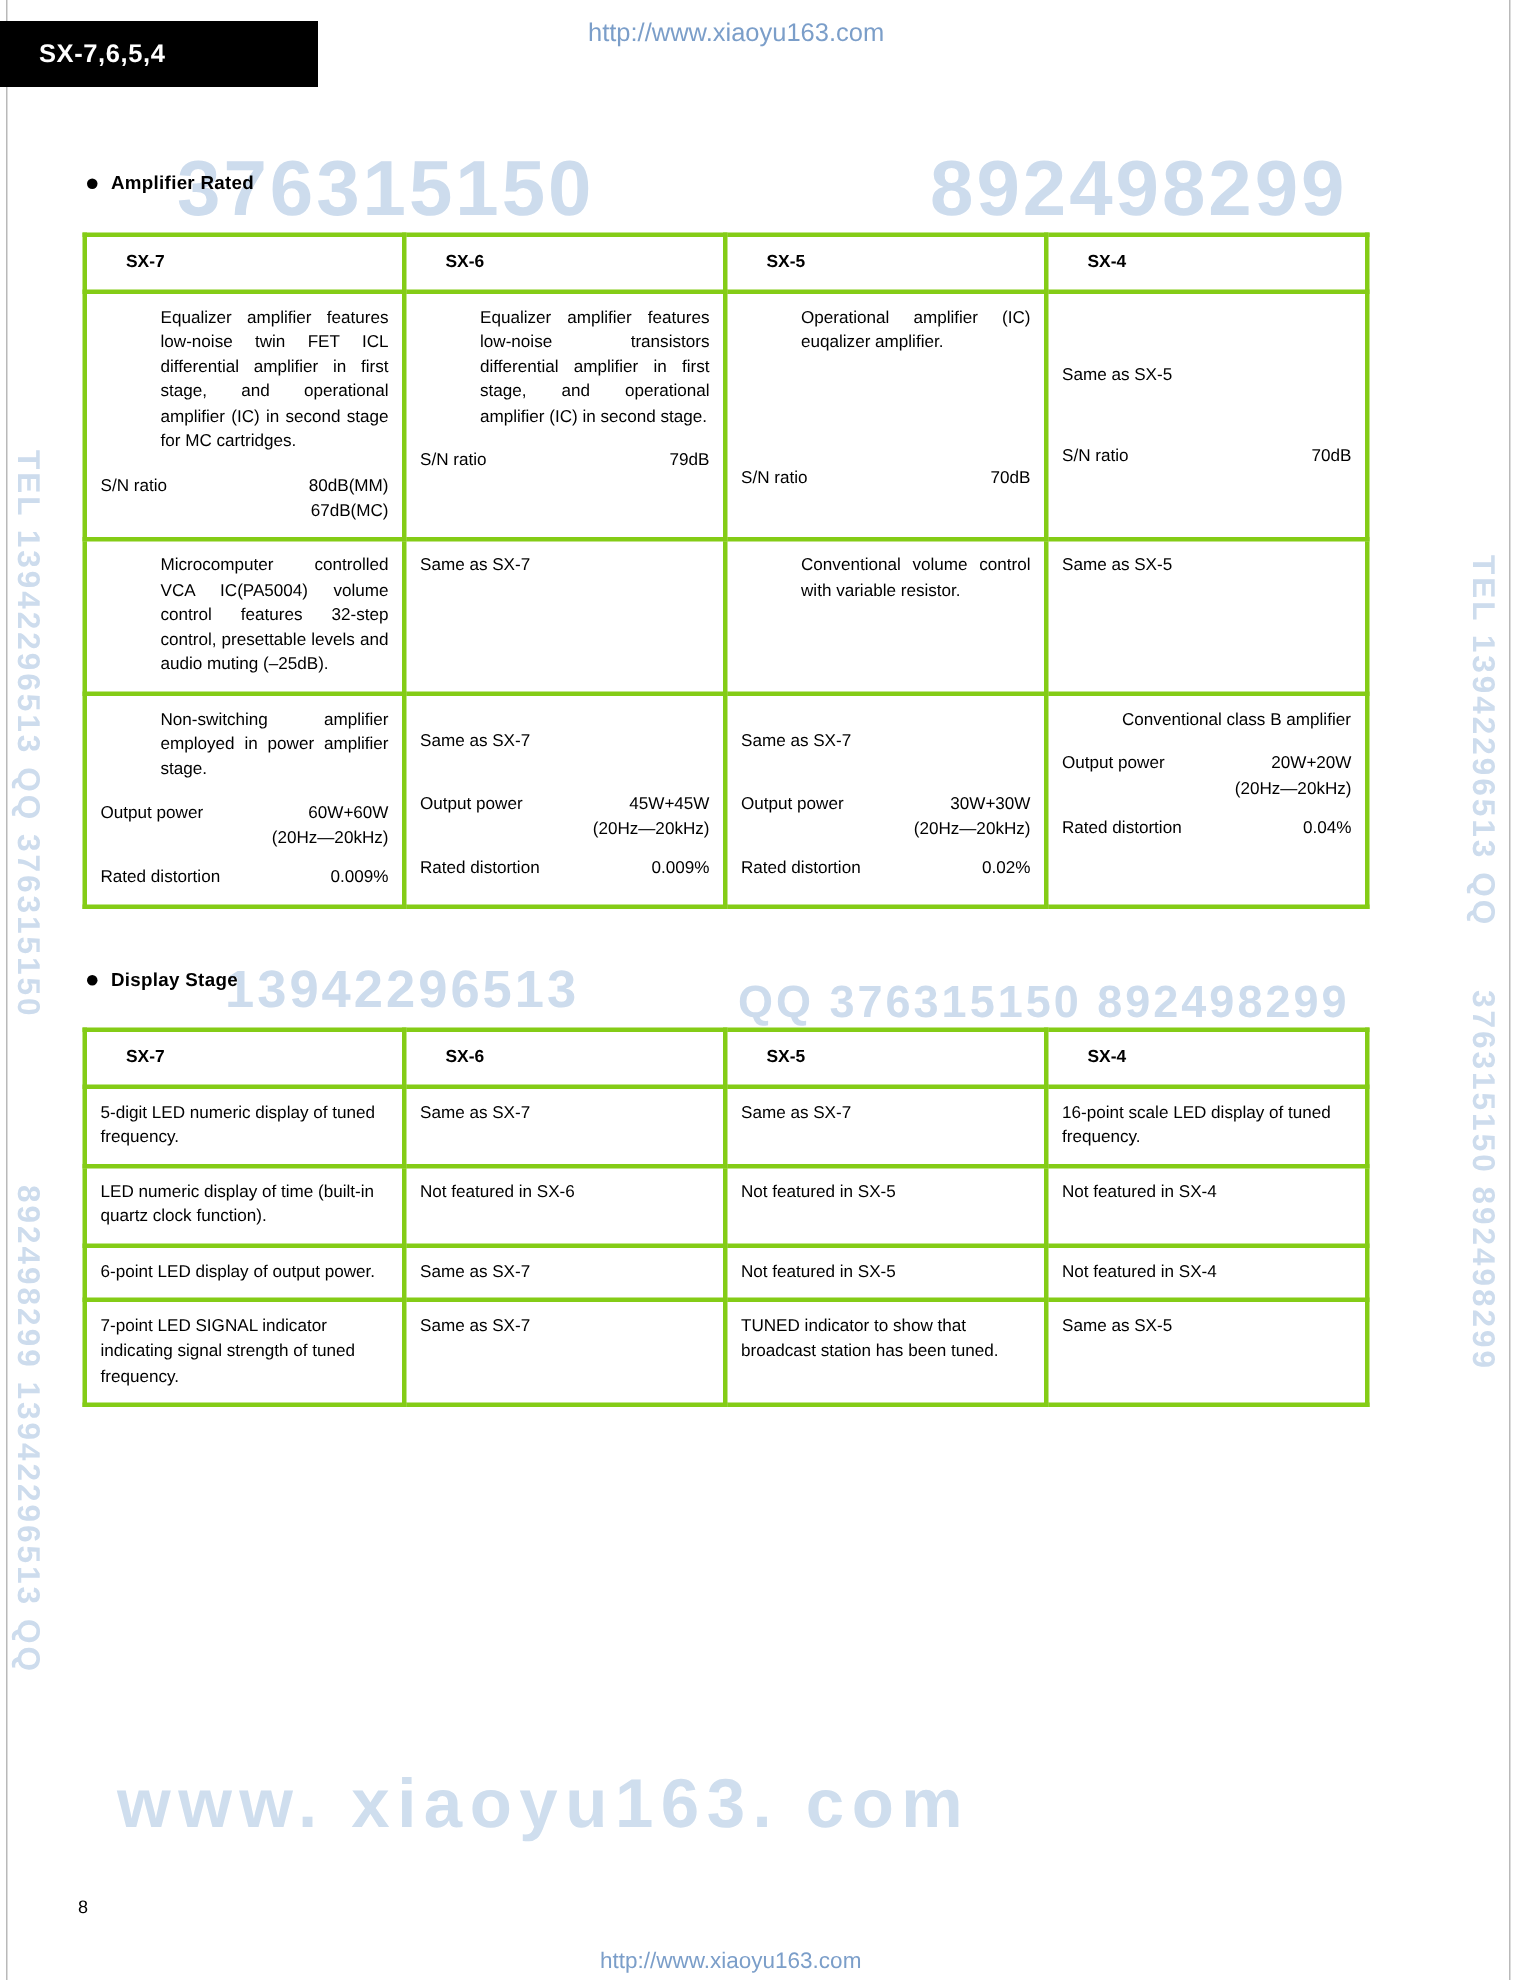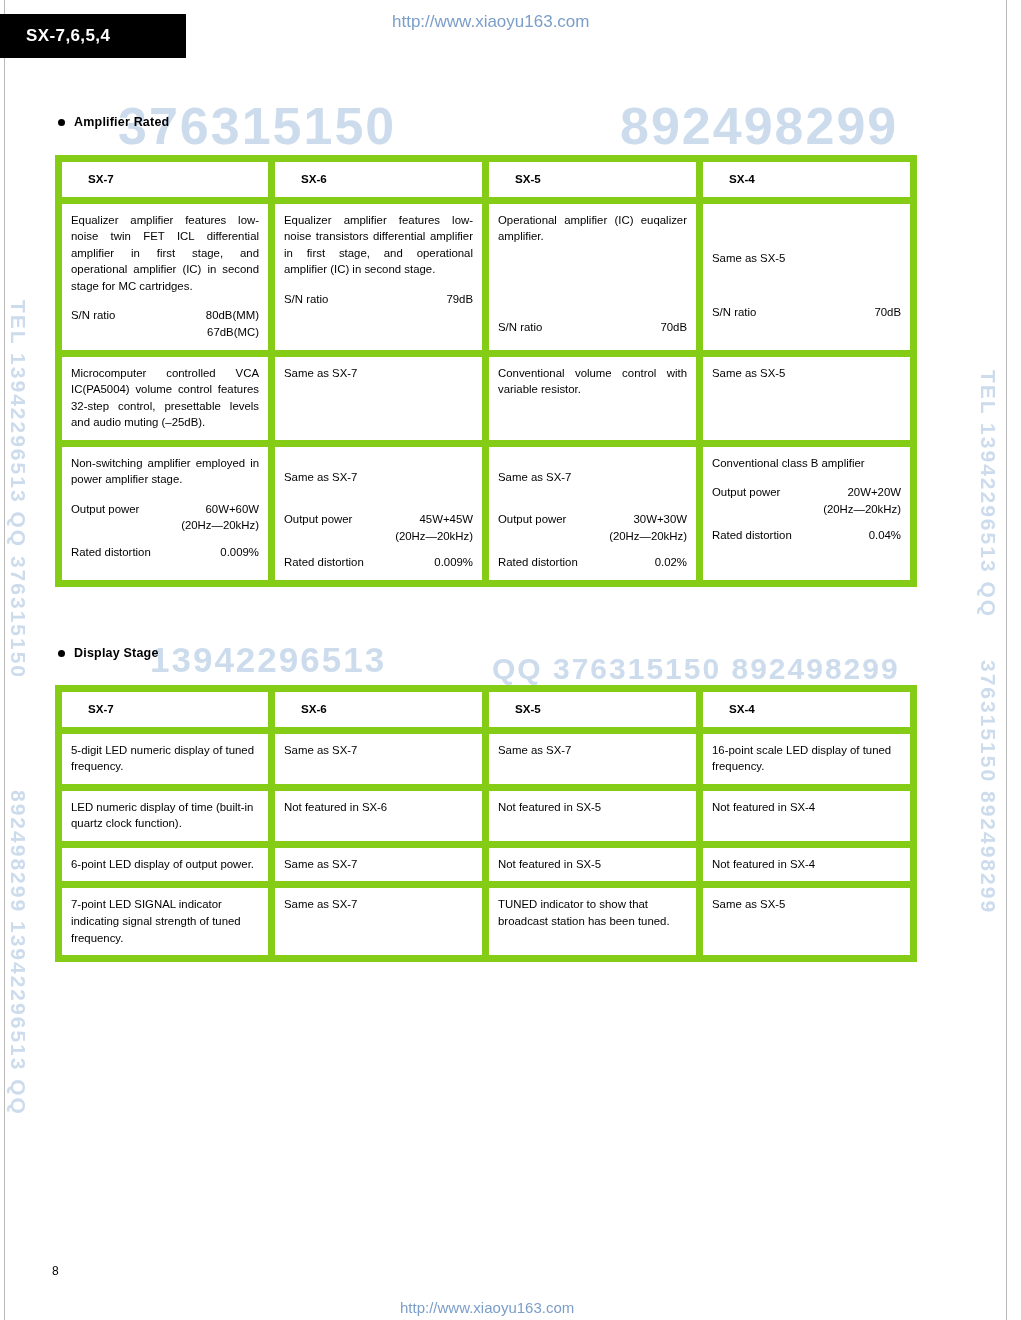--- a/index.html
+++ b/index.html
@@ -26,21 +26,21 @@
     background: #b9b9b9;
   }
   .edge-left  { left: 4px;  top: 0;  width: 1px; height: 1320px; }
   .edge-right { right: 14px; top: 0; width: 1px; height: 1320px; }
 
   
   .model-badge {
     position: absolute;
     left: 0;
     top: 14px;
-    width: 186px;
+    width: 212px;
     height: 44px;
     background: #000000;
     color: #ffffff;
     font-size: 17px;
     font-weight: bold;
     letter-spacing: 0.4px;
     display: flex;
     align-items: center;
     padding-left: 26px;
     box-sizing: border-box;
@@ -144,21 +144,21 @@
   }
 
   
   table.spec {
     position: absolute;
     border-collapse: collapse;
     table-layout: fixed;
     background: #fff;
   }
   table.spec td, table.spec th {
-    border: 7px solid #84cc16;
+    border: 3px solid #84cc16;
     vertical-align: top;
     padding: 8px 9px 9px 9px;
     font-size: 11.4px;
     line-height: 1.45;
     text-align: left;
     font-weight: normal;
   }
   table.spec th {
     font-weight: bold;
     font-size: 11.6px;
@@ -169,20 +169,21 @@
   td.center, th.center-col {
     text-align: center;
     vertical-align: middle;
   }
   td.mid {
     vertical-align: middle;
   }
   .just {
     text-align: justify;
     text-align-last: left;
+    margin-left: 40px;
   }
   .kv {
     display: flex;
     justify-content: space-between;
     gap: 6px;
   }
   .kv .k { white-space: nowrap; }
   .kv .v { white-space: nowrap; text-align: right; }
   .sub-right {
     text-align: right;
@@ -204,20 +205,21 @@
 
 <div class="page">
 
   <div class="edge-line edge-left"></div>
   <div class="edge-line edge-right"></div>
 
   <div class="wm wm-big-1">376315150</div>
   <div class="wm wm-big-2">892498299</div>
   <div class="wm wm-mid">13942296513</div>
   <div class="wm wm-mid-2">QQ  376315150  892498299</div>
+  <div class="wm wm-bottom-site">www. xiaoyu163. com</div>
   <div class="wm wm-vert wm-vert-left">TEL 13942296513  QQ 376315150</div>
   <div class="wm wm-vert wm-vert-left2">892498299  13942296513  QQ</div>
   <div class="wm wm-vert wm-vert-right">TEL 13942296513  QQ</div>
   <div class="wm wm-vert wm-vert-right2">376315150  892498299</div>
   <div class="wm wm-url-top">http://www.xiaoyu163.com</div>
   <div class="wm wm-url-bottom">http://www.xiaoyu163.com</div>
 
   <div class="model-badge">SX-7,6,5,4</div>
 
   <div class="section-heading" style="left:58px; top:115px;">

